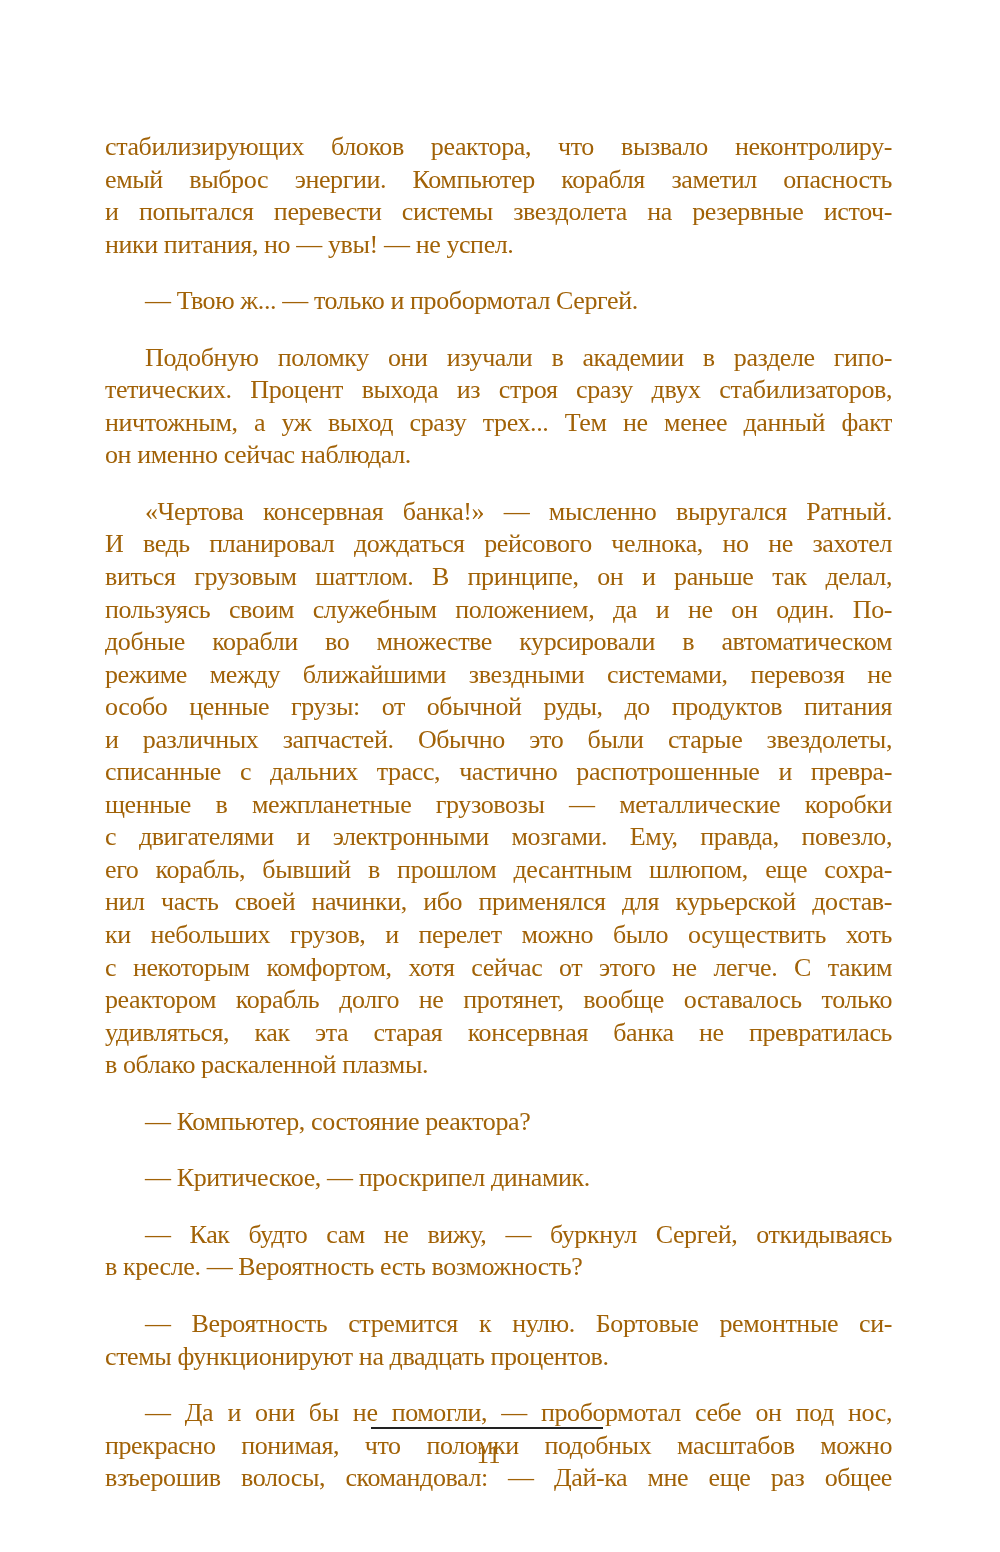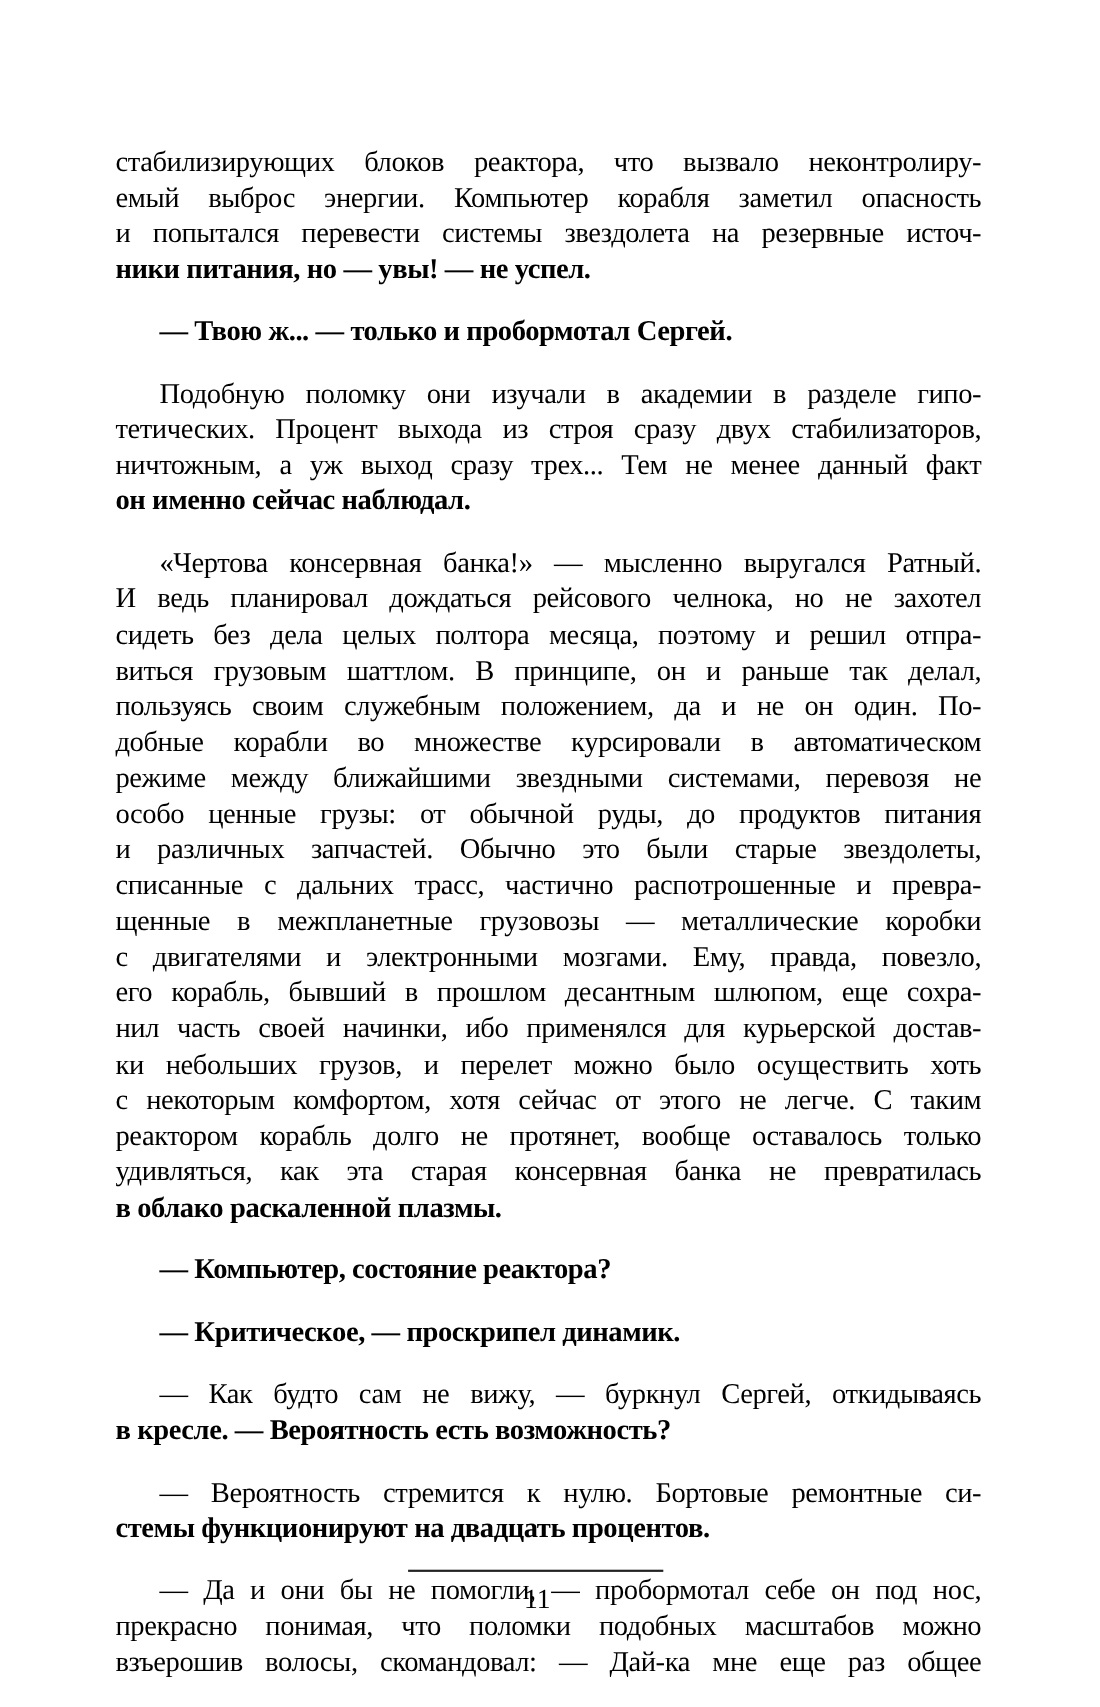--- a/index.html
+++ b/index.html
@@ -28,21 +28,20 @@
   .paragraph { margin: 0; }
   .paragraph.indent .line:first-child { text-indent: 40px; margin-top: 24px; }
   .line {
     text-align: justify;
     text-align-last: justify;
     white-space: normal;
   }
   .line.last {
     text-align: left;
     text-align-last: left;
-    font-weight: bold;
   }
   .footer {
     position: absolute;
     left: 105px;
     top: 1427px;
     width: 787px;
     text-align: center;
   }
   .footer-rule {
     width: 232px;
@@ -54,41 +53,40 @@
   .page-number {
     margin-top: 12px;
     font-size: 25px;
     letter-spacing: 0;
     transform: translateX(-10px);
   }
 </style>
 </head>
 <body>
 
-<div class="page" style="background: rgb(255, 255, 255); color: #000000;">
+<div class="page" style="background: rgb(255, 255, 255); color: #a16207;">
   <div class="text-block">
       <div class="paragraph">
         <div class="line">стабилизирующих блоков реактора, что вызвало неконтролиру-</div>
         <div class="line">емый выброс энергии. Компьютер корабля заметил опасность</div>
         <div class="line">и попытался перевести системы звездолета на резервные источ-</div>
         <div class="line last">ники питания, но — увы! — не успел.</div>
       </div>
       <div class="paragraph indent">
         <div class="line last">— Твою ж... — только и пробормотал Сергей.</div>
       </div>
       <div class="paragraph indent">
         <div class="line">Подобную поломку они изучали в академии в разделе гипо-</div>
         <div class="line">тетических. Процент выхода из строя сразу двух стабилизаторов,</div>
         <div class="line">ничтожным, а уж выход сразу трех... Тем не менее данный факт</div>
         <div class="line last">он именно сейчас наблюдал.</div>
       </div>
       <div class="paragraph indent">
         <div class="line">«Чертова консервная банка!» — мысленно выругался Ратный.</div>
         <div class="line">И ведь планировал дождаться рейсового челнока, но не захотел</div>
-        <div class="line">сидеть без дела целых полтора месяца, поэтому и решил отпра-</div>
         <div class="line">виться грузовым шаттлом. В принципе, он и раньше так делал,</div>
         <div class="line">пользуясь своим служебным положением, да и не он один. По-</div>
         <div class="line">добные корабли во множестве курсировали в автоматическом</div>
         <div class="line">режиме между ближайшими звездными системами, перевозя не</div>
         <div class="line">особо ценные грузы: от обычной руды, до продуктов питания</div>
         <div class="line">и различных запчастей. Обычно это были старые звездолеты,</div>
         <div class="line">списанные с дальних трасс, частично распотрошенные и превра-</div>
         <div class="line">щенные в межпланетные грузовозы — металлические коробки</div>
         <div class="line">с двигателями и электронными мозгами. Ему, правда, повезло,</div>
         <div class="line">его корабль, бывший в прошлом десантным шлюпом, еще сохра-</div>

